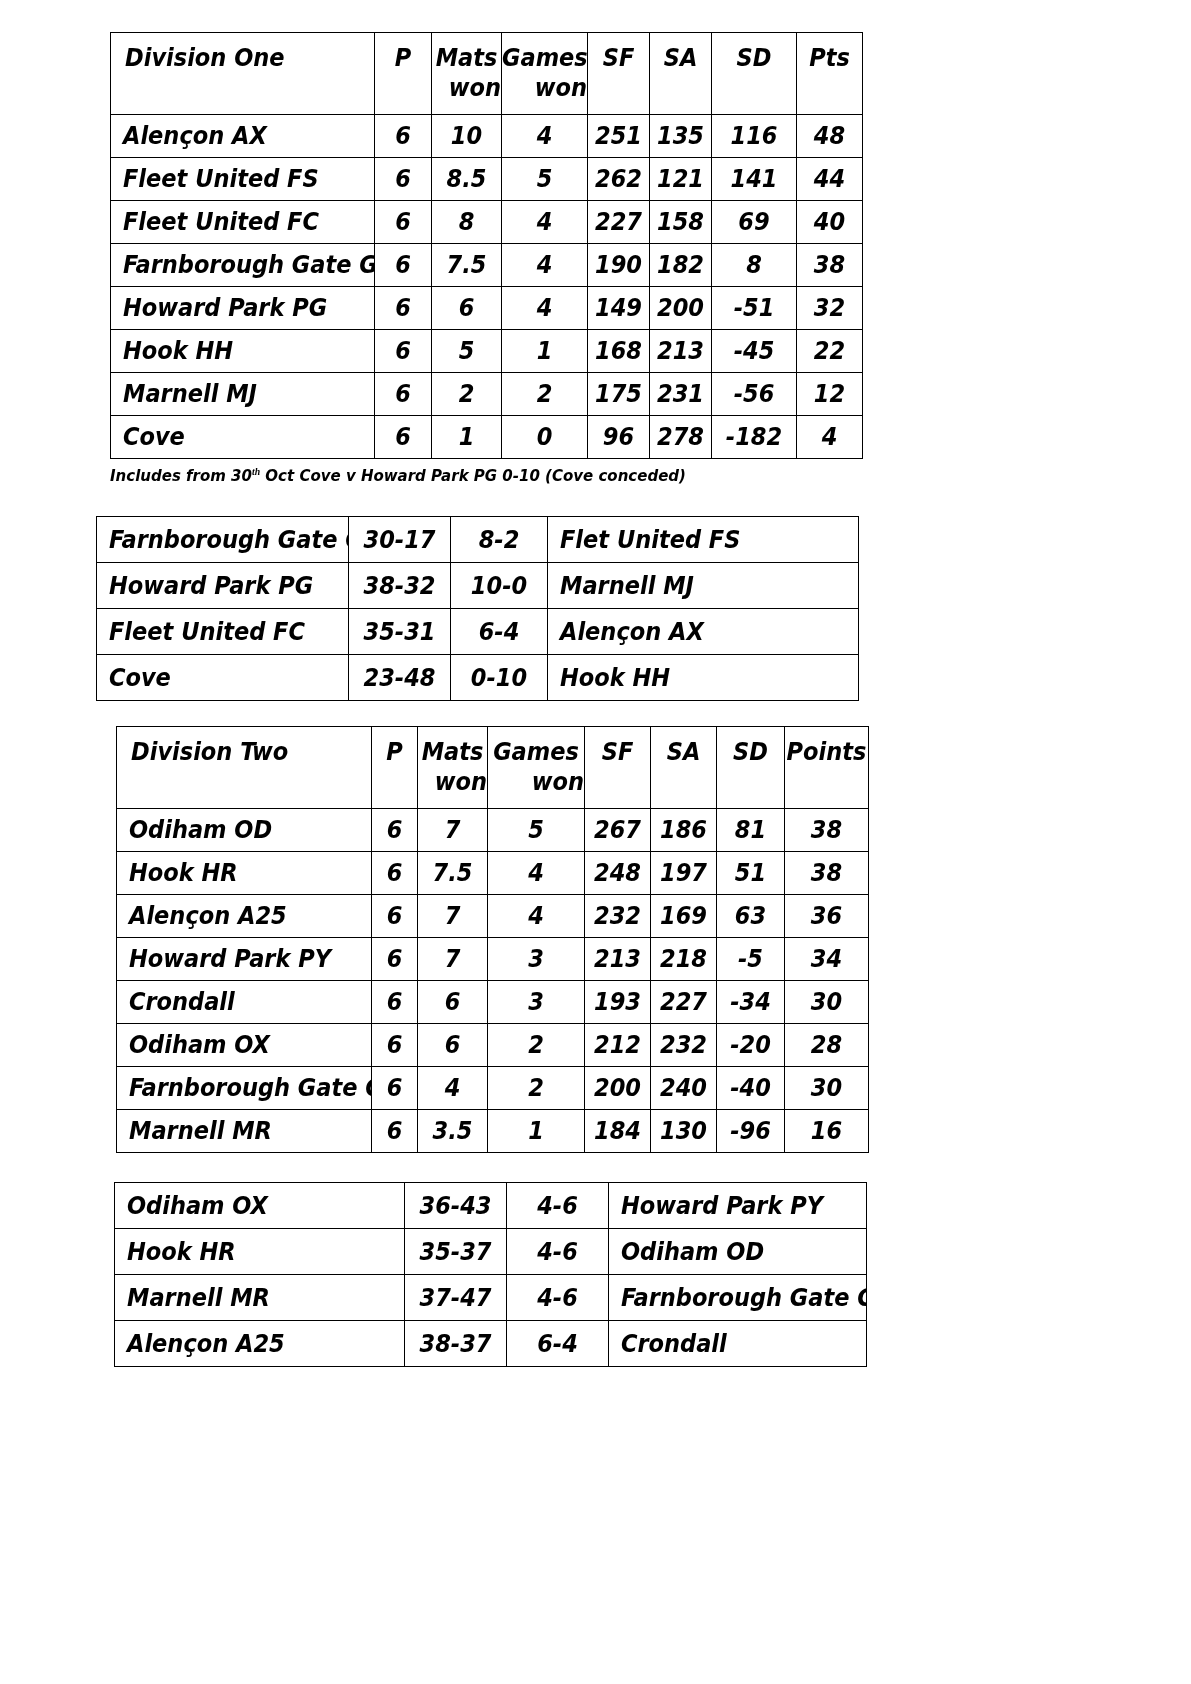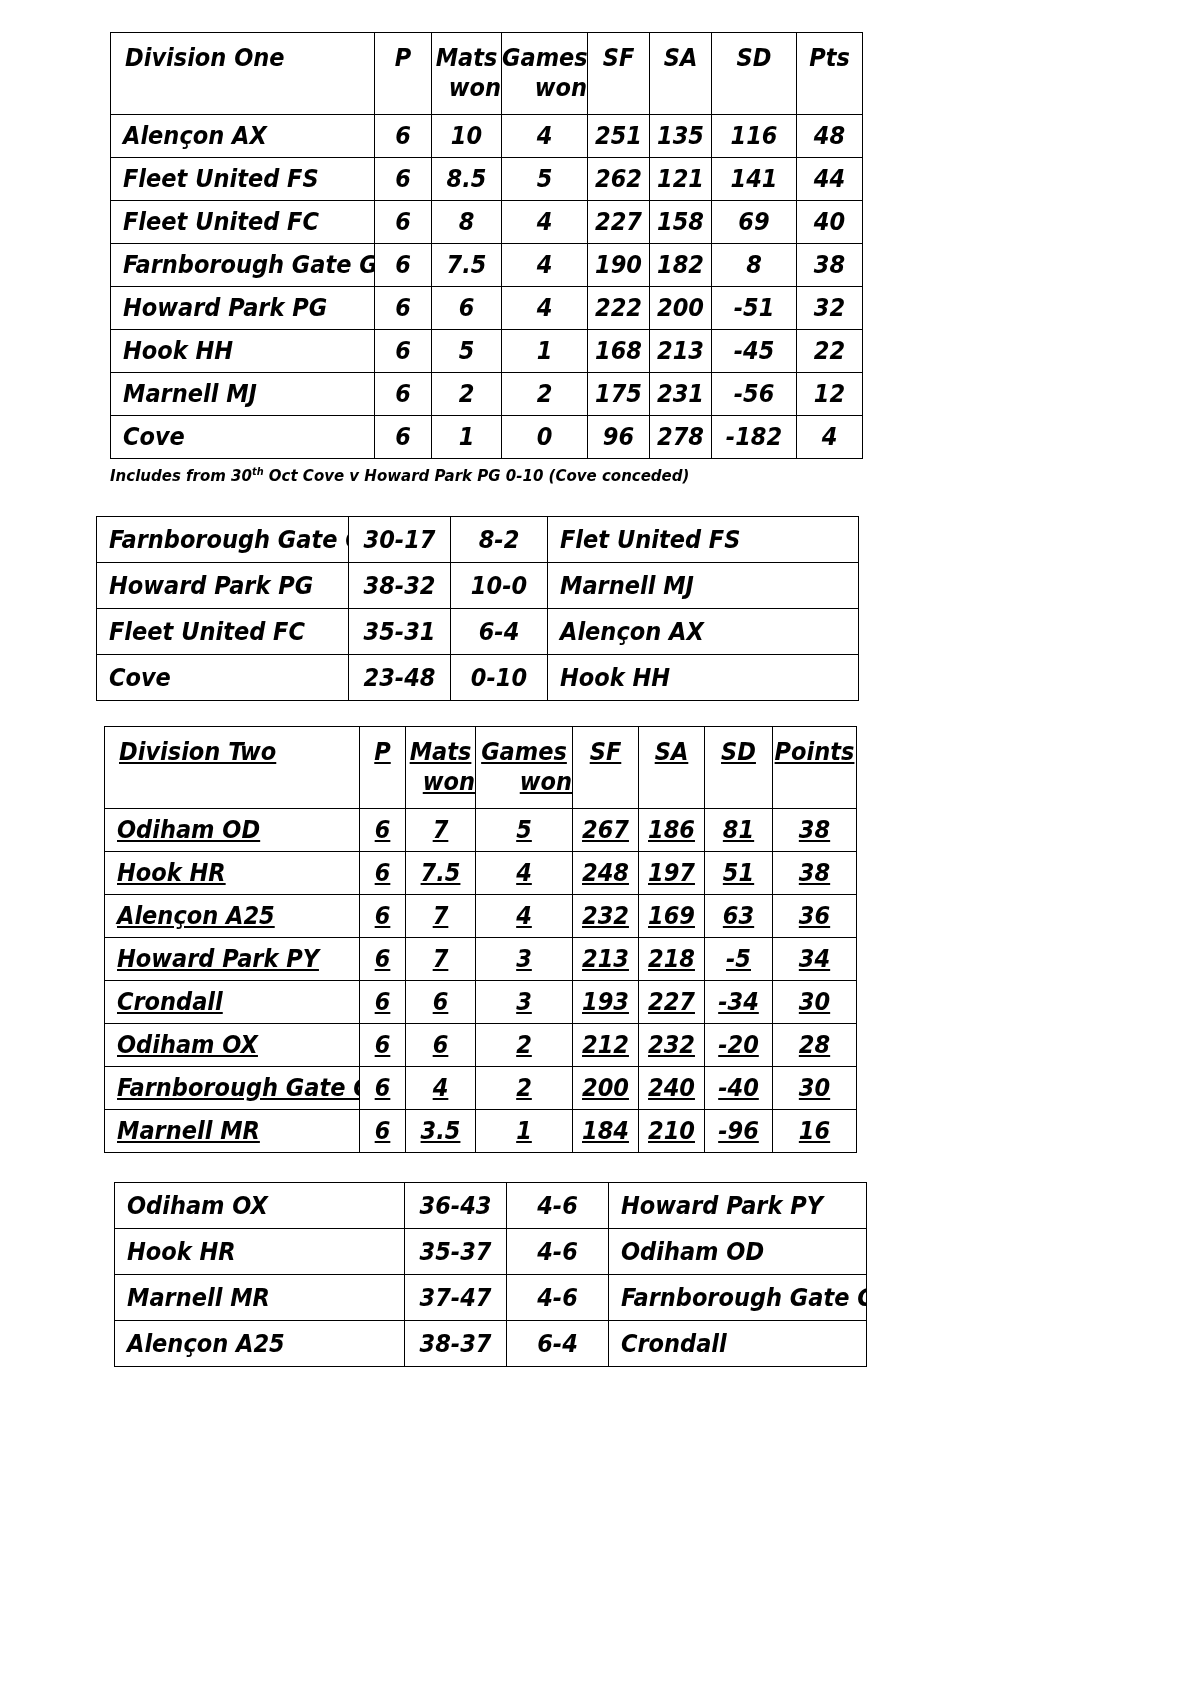--- a/index.html
+++ b/index.html
@@ -92,27 +92,28 @@
     position: absolute;
     font-family: "DejaVu Sans", sans-serif;
     font-size: 15px;
     font-weight: bold;
     font-style: italic;
     white-space: nowrap;
   }
   .footnote sup {
     font-size: 0.65em;
     vertical-align: super;
+    font-family: Liberation Serif, serif;
   }
 
   
   #div-one-table   { left: 110px; top: 32px; width: 752px; }
   #div-one-note    { left: 110px; top: 466px; }
   #div-one-results { left: 96px;  top: 516px; width: 762px; }
-  #div-two-table   { left: 104px; top: 726px; width: 752px; text-decoration: underline; }
+  #div-two-table   { left: 116px; top: 726px; width: 752px; }
   #div-two-results { left: 114px; top: 1182px; width: 752px; }
 </style>
 </head>
 <body>
 
 <div class="page">
 
   <table class="standings" id="div-one-table">
     <colgroup>
       <col style="width:264px">
@@ -180,21 +181,21 @@
         <td>190</td>
         <td>182</td>
         <td>8</td>
         <td>38</td>
       </tr>
       <tr>
         <td class="team">Howard Park PG</td>
         <td>6</td>
         <td>6</td>
         <td>4</td>
-        <td>222</td>
+        <td>149</td>
         <td>200</td>
         <td>-51</td>
         <td>32</td>
       </tr>
       <tr>
         <td class="team">Hook HH</td>
         <td>6</td>
         <td>5</td>
         <td>1</td>
         <td>168</td>
@@ -360,21 +361,21 @@
         <td>240</td>
         <td>-40</td>
         <td>30</td>
       </tr>
       <tr>
         <td class="team">Marnell MR</td>
         <td>6</td>
         <td>3.5</td>
         <td>1</td>
         <td>184</td>
-        <td>210</td>
+        <td>130</td>
         <td>-96</td>
         <td>16</td>
       </tr>
     </tbody>
   </table>
 
   <table class="results" id="div-two-results">
     <colgroup>
       <col style="width:290px">
         <col style="width:102px">

